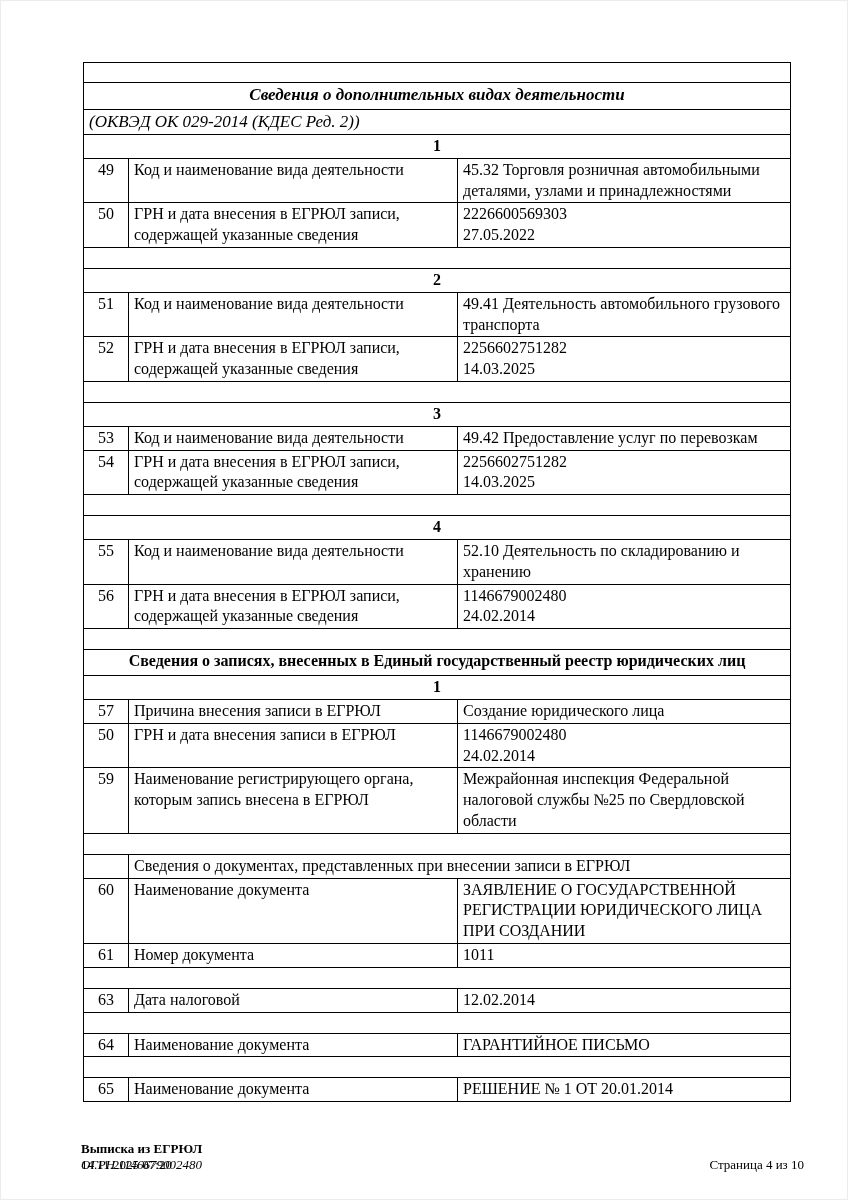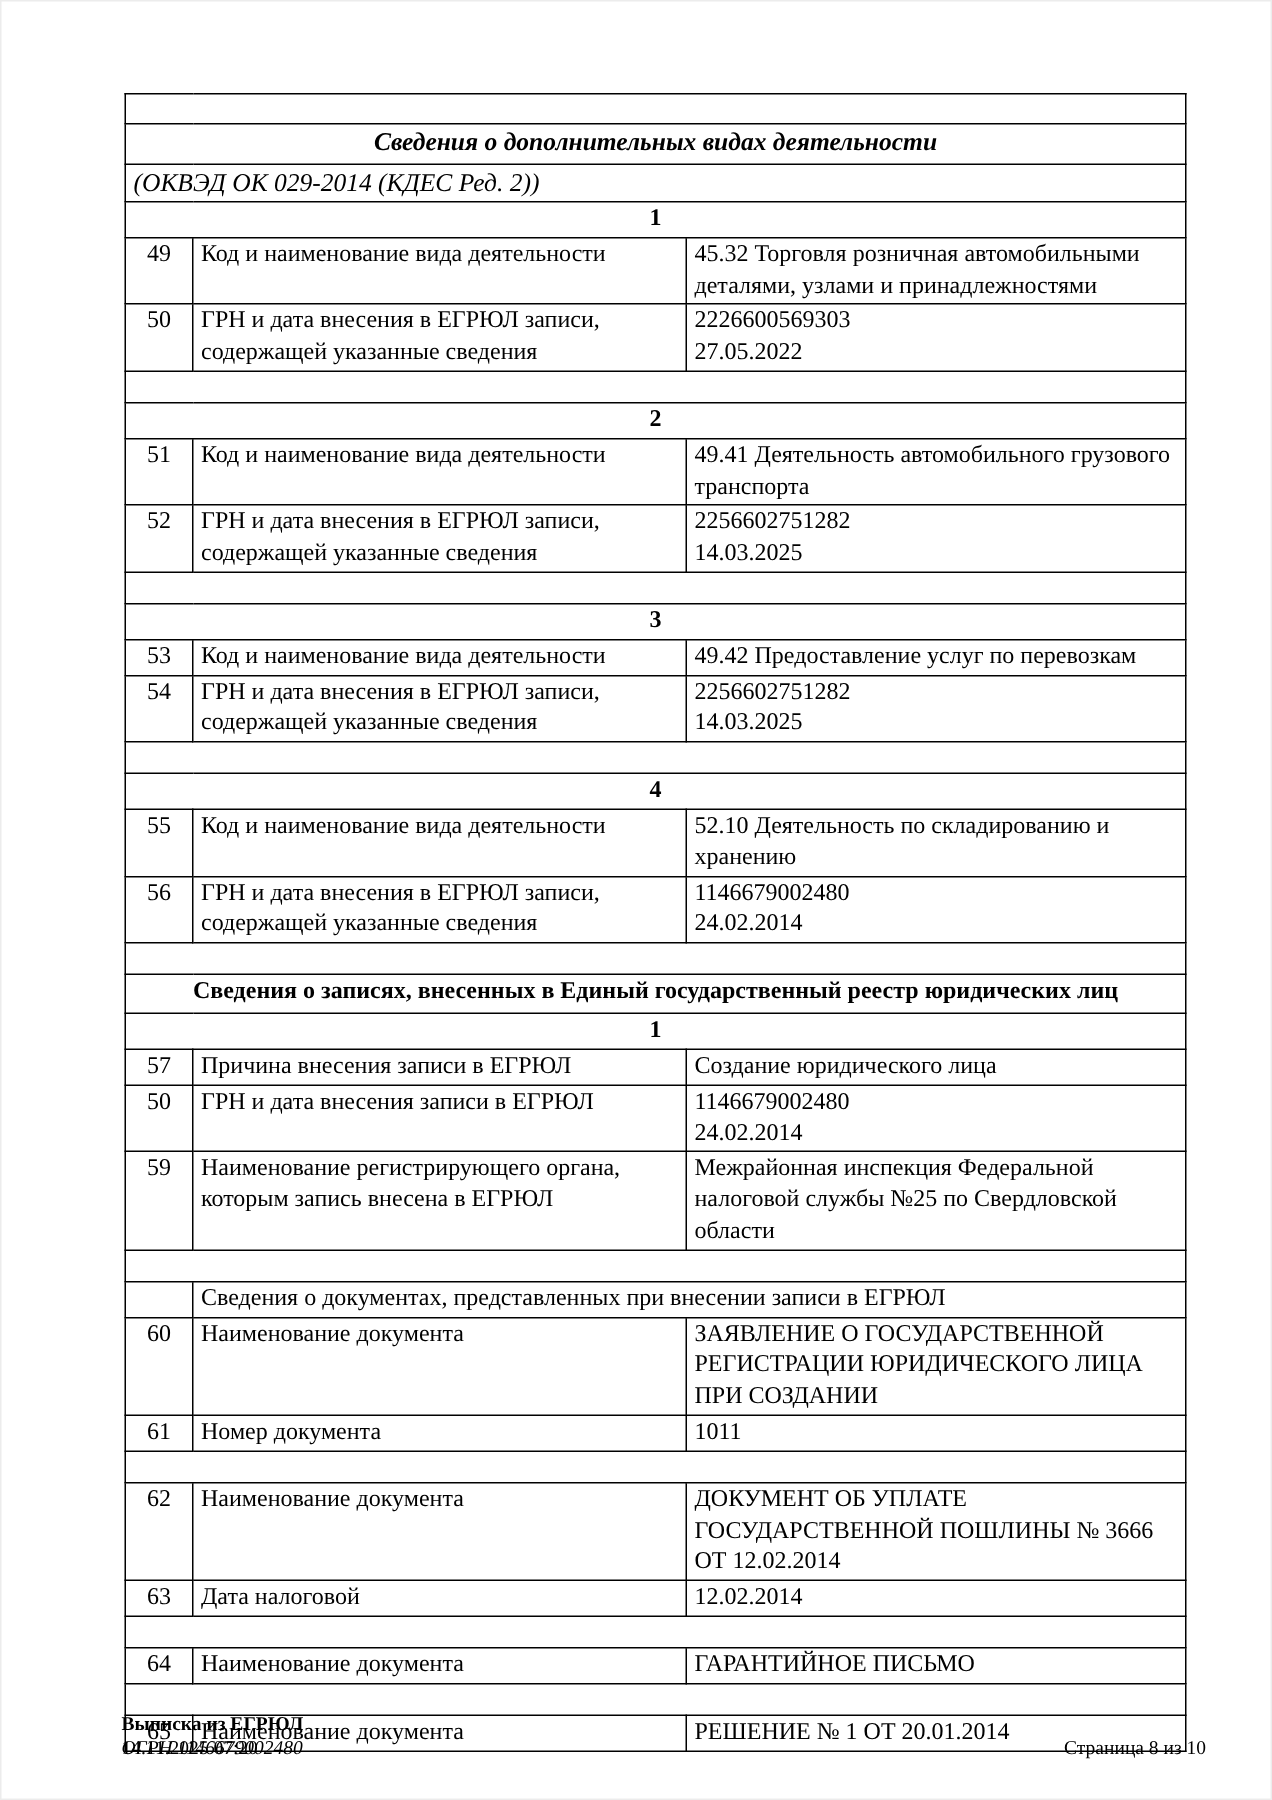--- a/index.html
+++ b/index.html
@@ -183,25 +183,20 @@
   <tr>
     <td class="num">61</td>
     <td class="label">Номер документа</td>
     <td class="value">1011</td>
   </tr>
   <tr class="spacer-row">
         <td colspan="3"></td>
       </tr>
 
   <tr>
-    <td class="num">62</td>
-    <td class="label">Наименование документа</td>
-    <td class="value">ДОКУМЕНТ ОБ УПЛАТЕ ГОСУДАРСТВЕННОЙ ПОШЛИНЫ № 3666 ОТ 12.02.2014</td>
-  </tr>
-  <tr>
     <td class="num">63</td>
     <td class="label">Дата налоговой</td>
     <td class="value">12.02.2014</td>
   </tr>
   <tr class="spacer-row">
         <td colspan="3"></td>
       </tr>
 
   <tr>
     <td class="num">64</td>
@@ -218,15 +213,15 @@
     <td class="value">РЕШЕНИЕ № 1 ОТ 20.01.2014</td>
   </tr>
 </tbody>
   </table>
 
 <div class="footer">
   <div class="footer-line1">Выписка из ЕГРЮЛ</div>
   <div class="footer-line2">
     <span>14.11.2025 07:20</span>
     <span class="footer-ogrn">ОГРН 1146679002480</span>
-    <span class="footer-page">Страница 8 из 10</span>
+    <span class="footer-page">Страница 4 из 10</span>
   </div>
 </div>
 
 </body></html>

